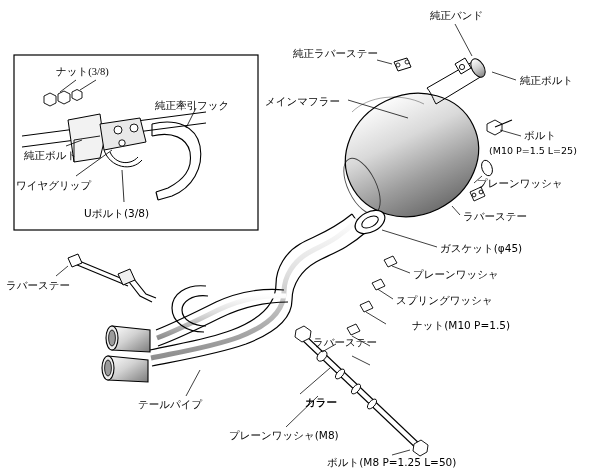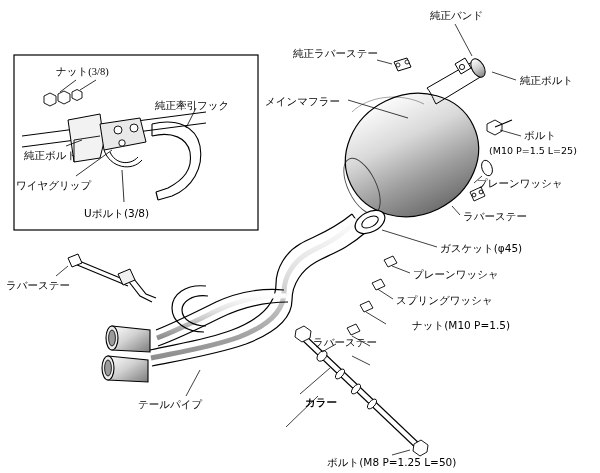--- a/index.html
+++ b/index.html
@@ -222,20 +222,21 @@
 <div class="lbl" style="left:477px;top:178px;">プレーンワッシャ</div>
 <div class="lbl" style="left:463px;top:211px;">ラバーステー</div>
 <div class="lbl" style="left:440px;top:243px;">ガスケット(φ45)</div>
 <div class="lbl" style="left:413px;top:269px;">プレーンワッシャ</div>
 <div class="lbl" style="left:396px;top:295px;">スプリングワッシャ</div>
 <div class="lbl" style="left:412px;top:320px;">ナット(M10 P=1.5)</div>
 <div class="lbl" style="left:313px;top:337px;">ラバーステー</div>
 <div class="lbl" style="left:6px;top:280px;">ラバーステー</div>
 <div class="lbl" style="left:138px;top:399px;">テールパイプ</div>
 <div class="lbl" style="left:305px;top:397px;font-weight:bold;">カラー</div>
+<div class="lbl" style="left:229px;top:430px;">プレーンワッシャ(M8)</div>
 <div class="lbl" style="left:327px;top:457px;">ボルト(M8 P=1.25 L=50)</div>
 
 <div class="lbl" style="left:56px;top:66px;font-family:Liberation Serif, serif;">ナット(3/8)</div>
 <div class="lbl" style="left:155px;top:100px;">純正牽引フック</div>
 <div class="lbl" style="left:24px;top:150px;">純正ボルト</div>
 <div class="lbl" style="left:16px;top:180px;">ワイヤグリップ</div>
 <div class="lbl" style="left:84px;top:208px;text-align:center;">Uボルト(3/8)</div>
 
 </div>
 

